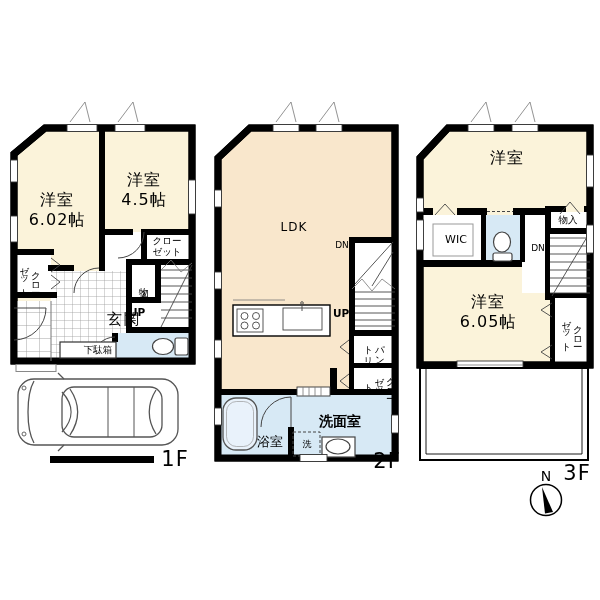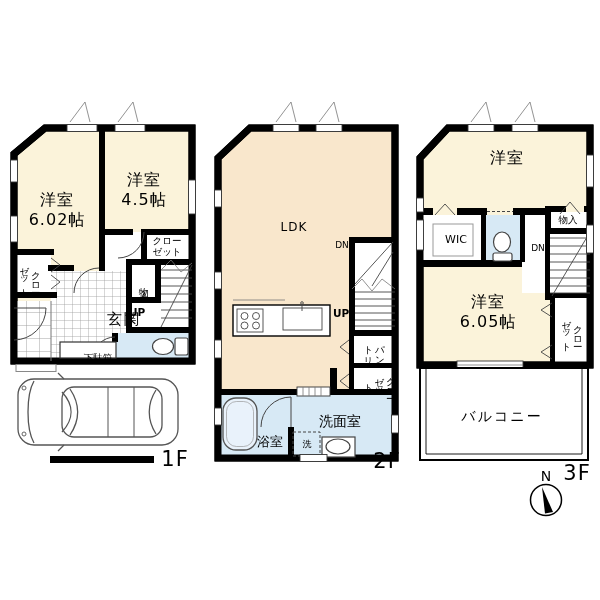--- a/index.html
+++ b/index.html
@@ -282,54 +282,53 @@
   <div class="lbl sm" style="left:144px;top:236px;width:46px;">
     <span>クロー</span>
     <span>ゼット</span>
   </div>
   <div class="lbl v2" style="left:18px;top:257px;height:38px;">
     <span>クロー</span>
     <span>ゼット</span>
   </div>
   <div class="lbl v1" style="left:137px;top:267px;height:30px;">物入</div>
   <div class="lbl md" style="left:56px;top:310px;width:64px;">玄関</div>
-  <div class="lbl sm" style="left:60px;top:353px;width:76px;">下駄箱</div>
+  <div class="lbl sm" style="left:60px;top:345px;width:76px;">下駄箱</div>
   <div class="lbl tag" style="left:124px;top:306px;width:26px;">UP</div>
   <div class="lbl fl" style="left:156px;top:447px;width:38px;">1F</div>
 
   <div class="lbl big" style="left:238px;top:220px;width:112px;">
     <span>LDK</span>
   </div>
   <div class="lbl xs" style="left:330px;top:240px;width:24px;">DN</div>
   <div class="lbl tag" style="left:328px;top:307px;width:26px;">UP</div>
   <div class="lbl v2" style="left:362px;top:336px;height:28px;">
     <span>パン</span>
     <span>トリー</span>
   </div>
   <div class="lbl v2" style="left:362px;top:369px;height:26px;">
     <span>クロー</span>
     <span>ゼット</span>
   </div>
   <div class="lbl" style="left:240px;top:434px;width:60px;font-size:13px;">浴室</div>
-  <div class="lbl" style="left:300px;top:413px;width:80px;font-size:14px;">洗面室</div>
+  <div class="lbl" style="left:300px;top:413px;width:80px;font-size:14px;font-weight:bold;">洗面室</div>
   <div class="lbl xs" style="left:297px;top:439px;width:20px;">洗</div>
   <div class="lbl fl" style="left:368px;top:449px;width:38px;">2F</div>
 
   <div class="lbl rl" style="left:455px;top:148px;width:104px;">
     <span>洋室</span>
   </div>
   <div class="lbl" style="left:432px;top:233px;width:48px;font-size:11px;">WIC</div>
   <div class="lbl sm" style="left:548px;top:215px;width:40px;">物入</div>
   <div class="lbl xs" style="left:526px;top:243px;width:24px;">DN</div>
   <div class="lbl rl" style="left:436px;top:292px;width:104px;">
     <span>洋室</span>
     <span>6.05帖</span>
   </div>
   <div class="lbl v2" style="left:560px;top:310px;height:40px;">
     <span>クロー</span>
     <span>ゼット</span>
   </div>
-  <div class="lbl" style="left:440px;top:408px;width:124px;font-size:14px;letter-spacing:2px;">バルコニー</div>
   <div class="lbl" style="left:534px;top:468px;width:24px;font-size:14px;">N</div>
   <div class="lbl fl" style="left:558px;top:461px;width:38px;">3F</div>
 </div>
 
 </div>
 
 </body></html>

